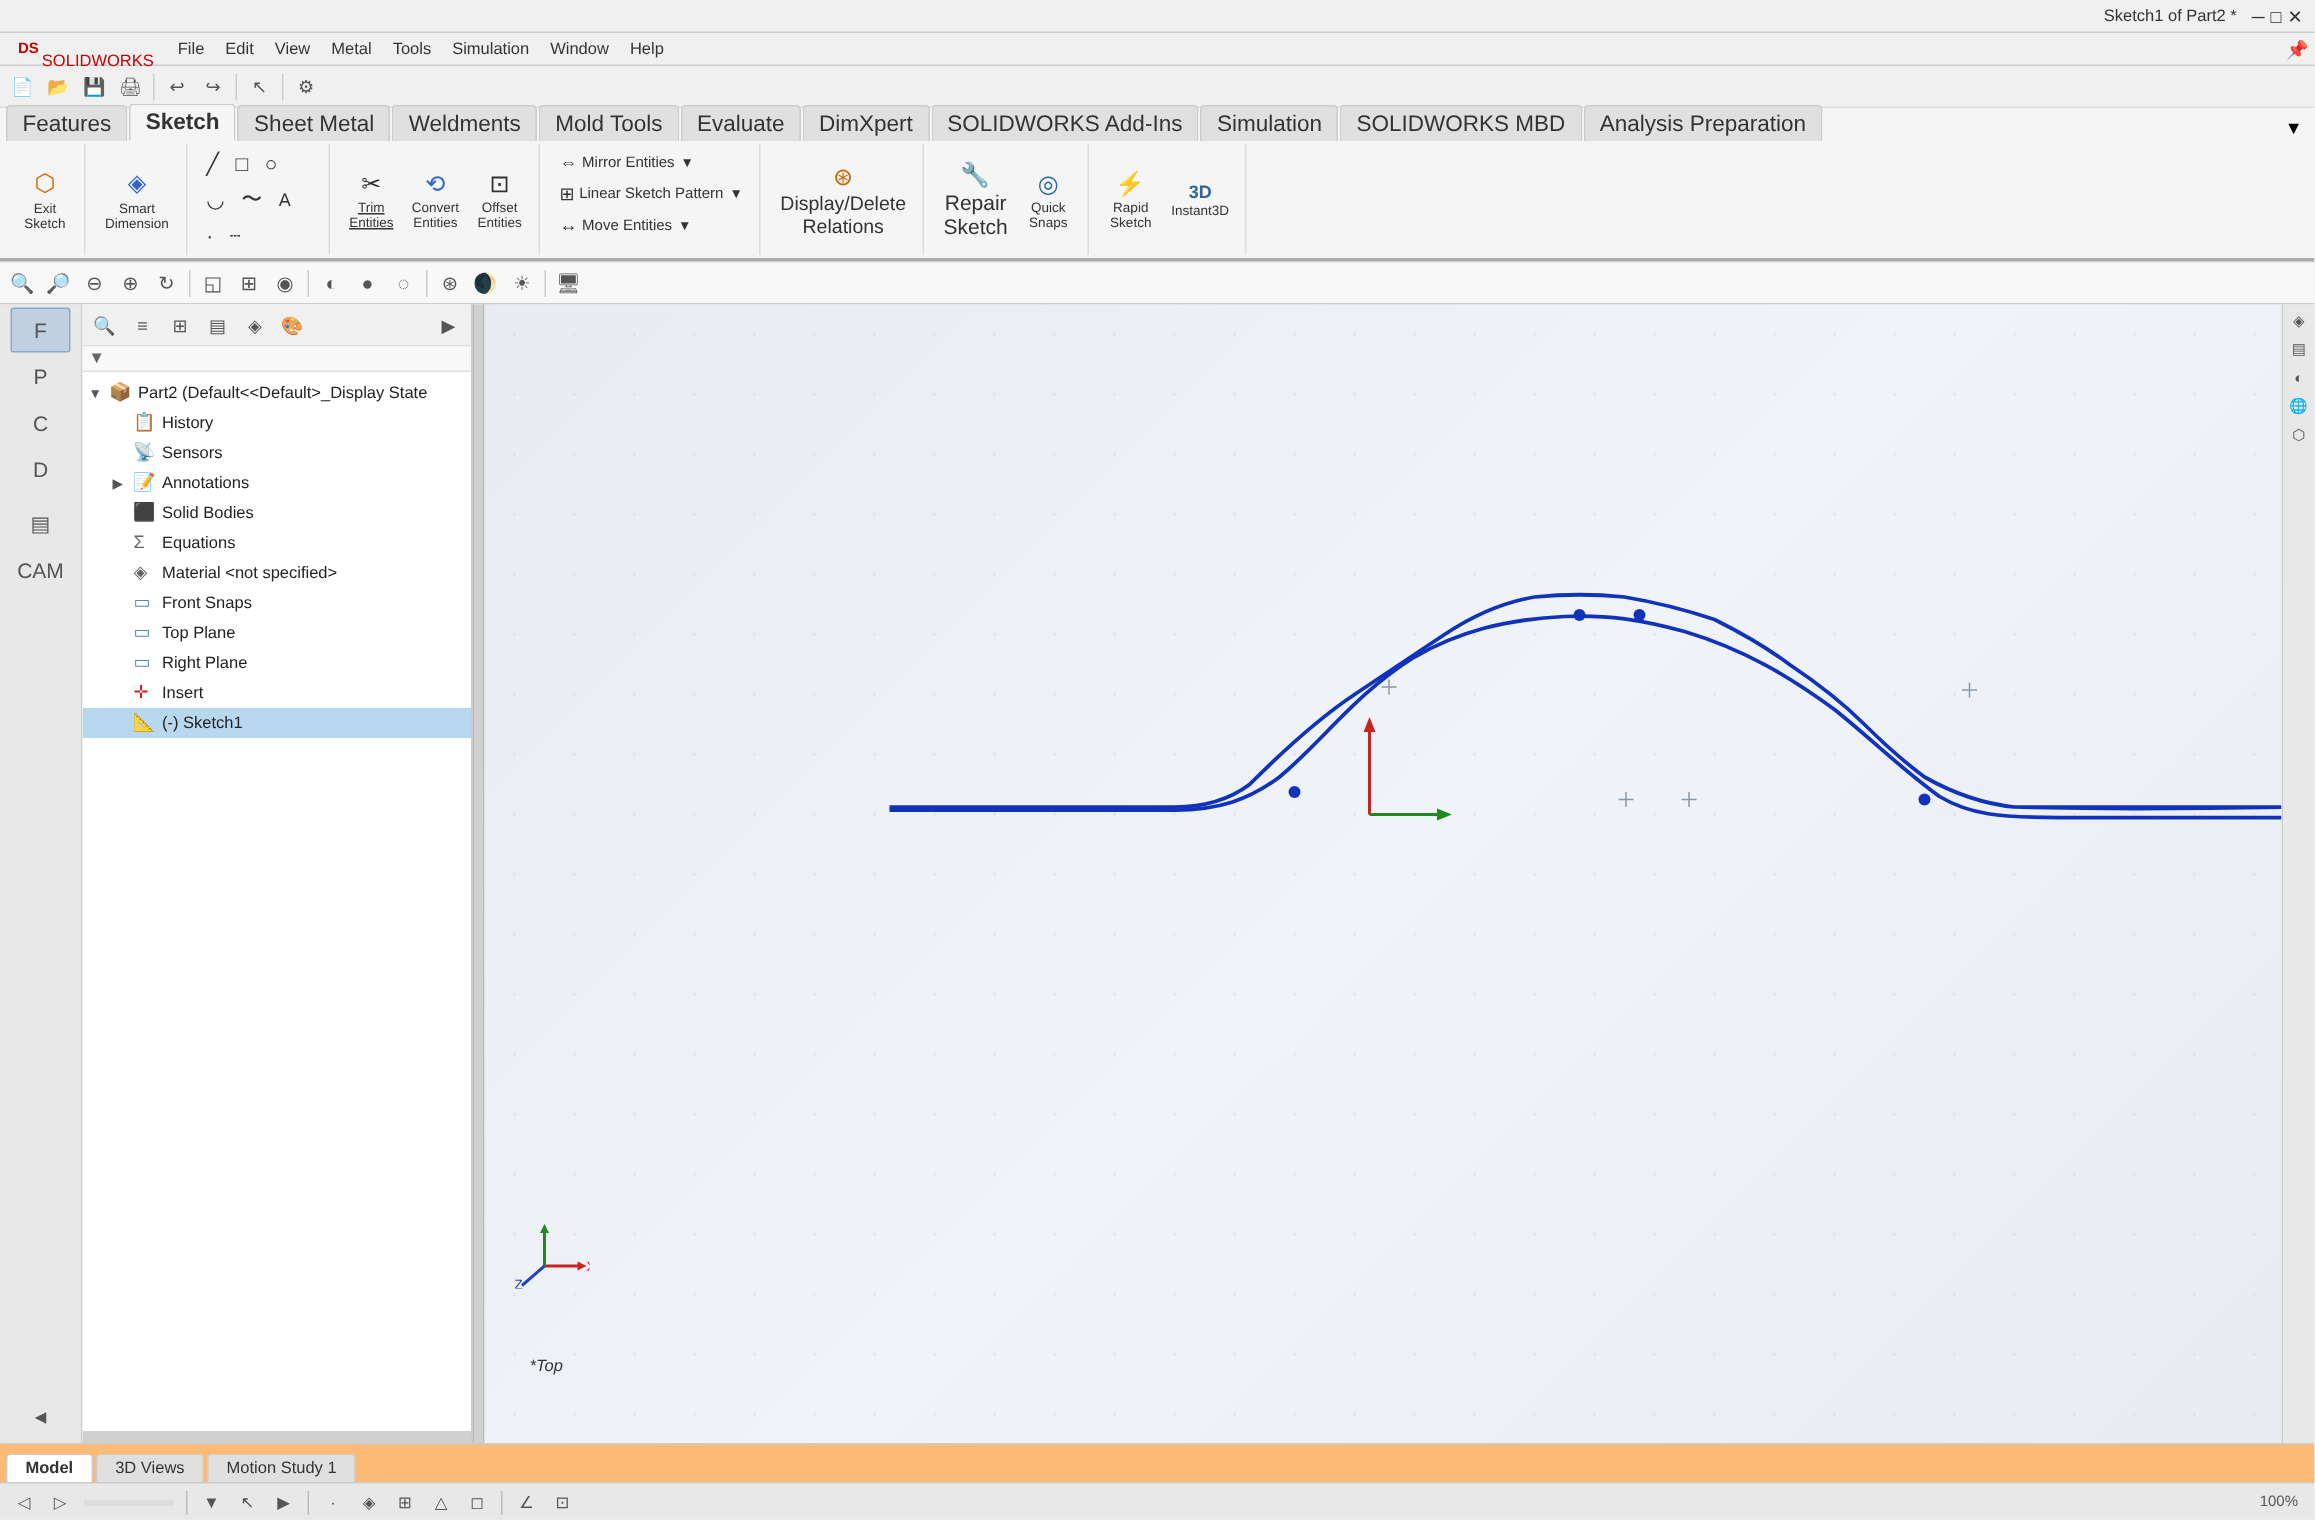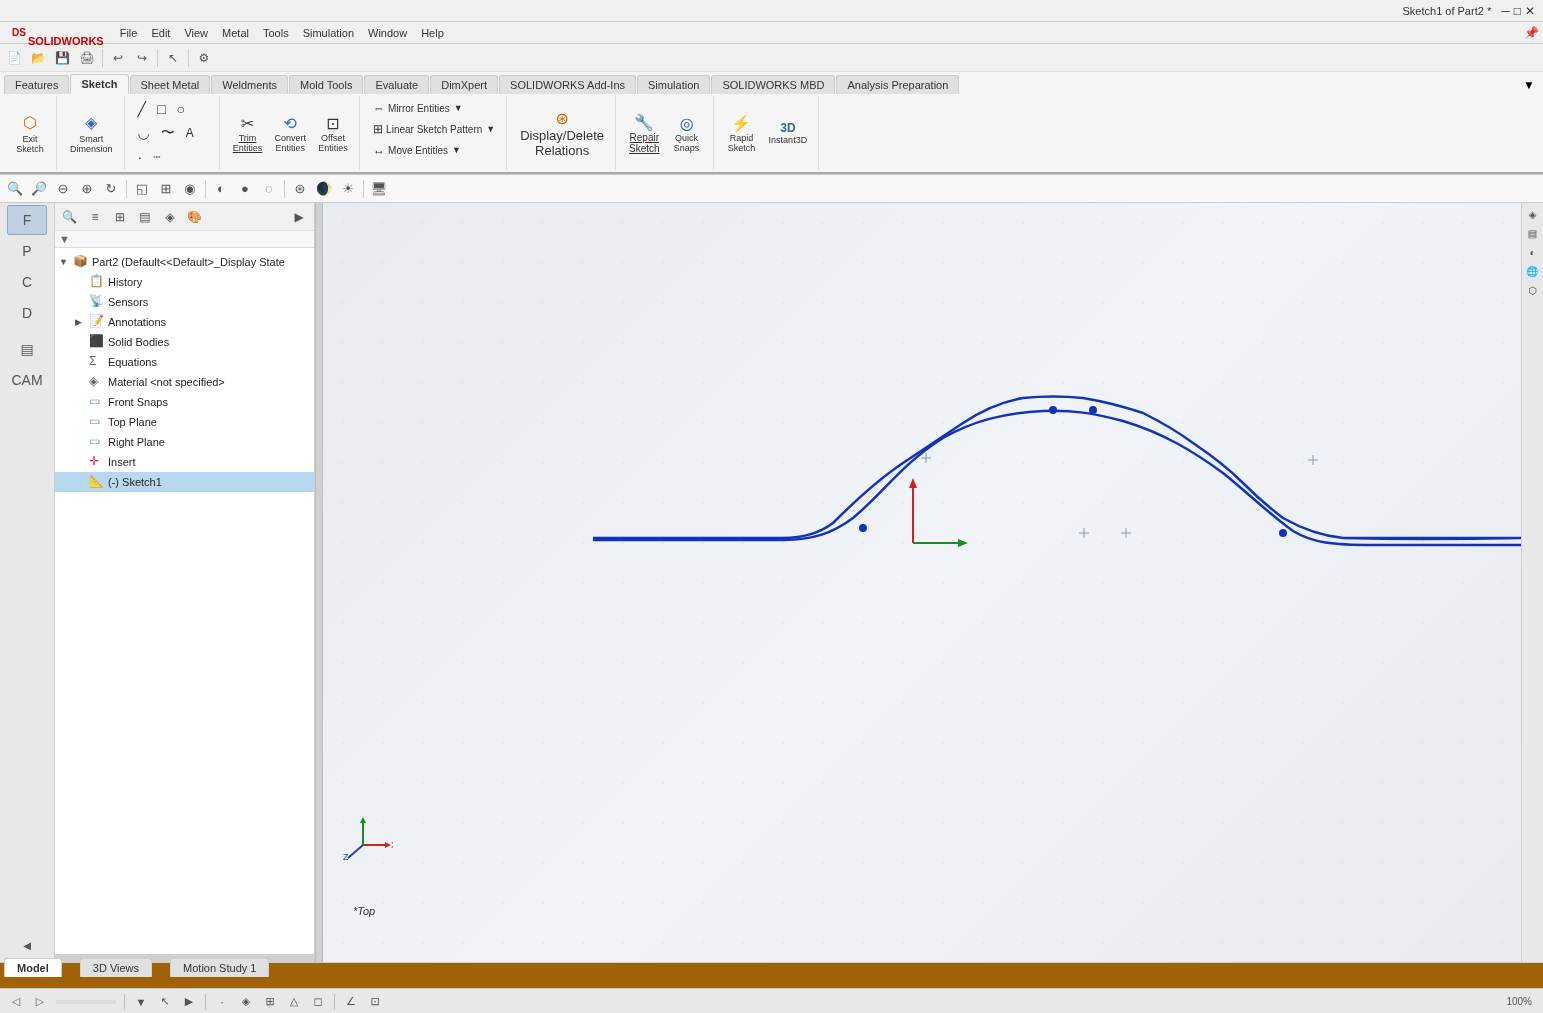--- a/index.html
+++ b/index.html
@@ -64,21 +64,21 @@
     
     #ribbon-tabs {
       display: flex;
       align-items: flex-end;
       padding: 0 4px;
       height: 22px;
       gap: 1px;
     }
     .ribbon-tab {
       padding: 3px 10px;
-      font-size: 11px;
+      font-size: 15px;
       cursor: pointer;
       border: 1px solid #ccc;
       border-bottom: none;
       background: #e0e0e0;
       color: #333;
       border-radius: 3px 3px 0 0;
     }
     .ribbon-tab.active {
       background: #f5f5f5;
       font-weight: bold;
@@ -305,26 +305,26 @@
       bottom: 45px;
       left: 30px;
       font-size: 11px;
       color: #333;
       font-style: italic;
     }
 
     
     #bottom-tabs {
       height: 26px;
-      background: #a16207;
+      background: #fdba74;
       border-top: 1px solid #ccc;
       display: flex;
       align-items: flex-end;
-      padding: 11px 4px;
-      gap: 18px;
+      padding: 0 4px;
+      gap: 2px;
     }
     .bottom-tab {
       padding: 3px 12px;
       font-size: 11px;
       cursor: pointer;
       border: 1px solid #ccc;
       border-bottom: none;
       background: #e0e0e0;
       color: #333;
       border-radius: 3px 3px 0 0;
@@ -372,21 +372,21 @@
   <span>Sketch1 of Part2 *</span>
   <span style="margin-left:10px;font-size:12px;cursor:pointer;">─</span>
   <span style="margin-left:4px;font-size:12px;cursor:pointer;">□</span>
   <span style="margin-left:4px;font-size:12px;cursor:pointer;">✕</span>
 </div>
 
 <div id="menu-bar">
 
   <div id="sw-logo">
     <span class="ds">DS</span>
-    <span style="font-size:11px;color:#cc0000;font-weight:bold;margin-top:16px;">SOLIDWORKS</span>
+    <span style="font-size:11px;color:#cc0000;font-weight:normal;margin-top:16px;">SOLIDWORKS</span>
   </div>
   <div class="menu-item">File</div>
   <div class="menu-item">Edit</div>
   <div class="menu-item">View</div>
   <div class="menu-item">Metal</div>
   <div class="menu-item">Tools</div>
   <div class="menu-item">Simulation</div>
   <div class="menu-item">Window</div>
   <div class="menu-item">Help</div>
   <div style="flex:1"></div>
@@ -501,21 +501,21 @@
           <div style="font-size:16px;color:#cc6600;">⊛</div>
           <div style="font-size:13px;">Display/Delete<br>Relations</div>
         </div>
       </div>
     </div>
 
     <div class="ribbon-group">
       <div class="ribbon-group-buttons" style="gap:2px;">
         <div class="ribbon-btn-large">
           <div style="font-size:16px;color:#2266aa;">🔧</div>
-          <div style="font-size:10px;text-decoration:underline;">Repair<br>Sketch</div>
+          <div style="font-size:14px;">Repair<br>Sketch</div>
         </div>
         <div class="ribbon-btn-large">
           <div style="font-size:16px;color:#2266aa;">◎</div>
           <div style="font-size:9px;">Quick<br>Snaps</div>
         </div>
       </div>
     </div>
 
     <div class="ribbon-group">
       <div class="ribbon-group-buttons" style="gap:2px;">

